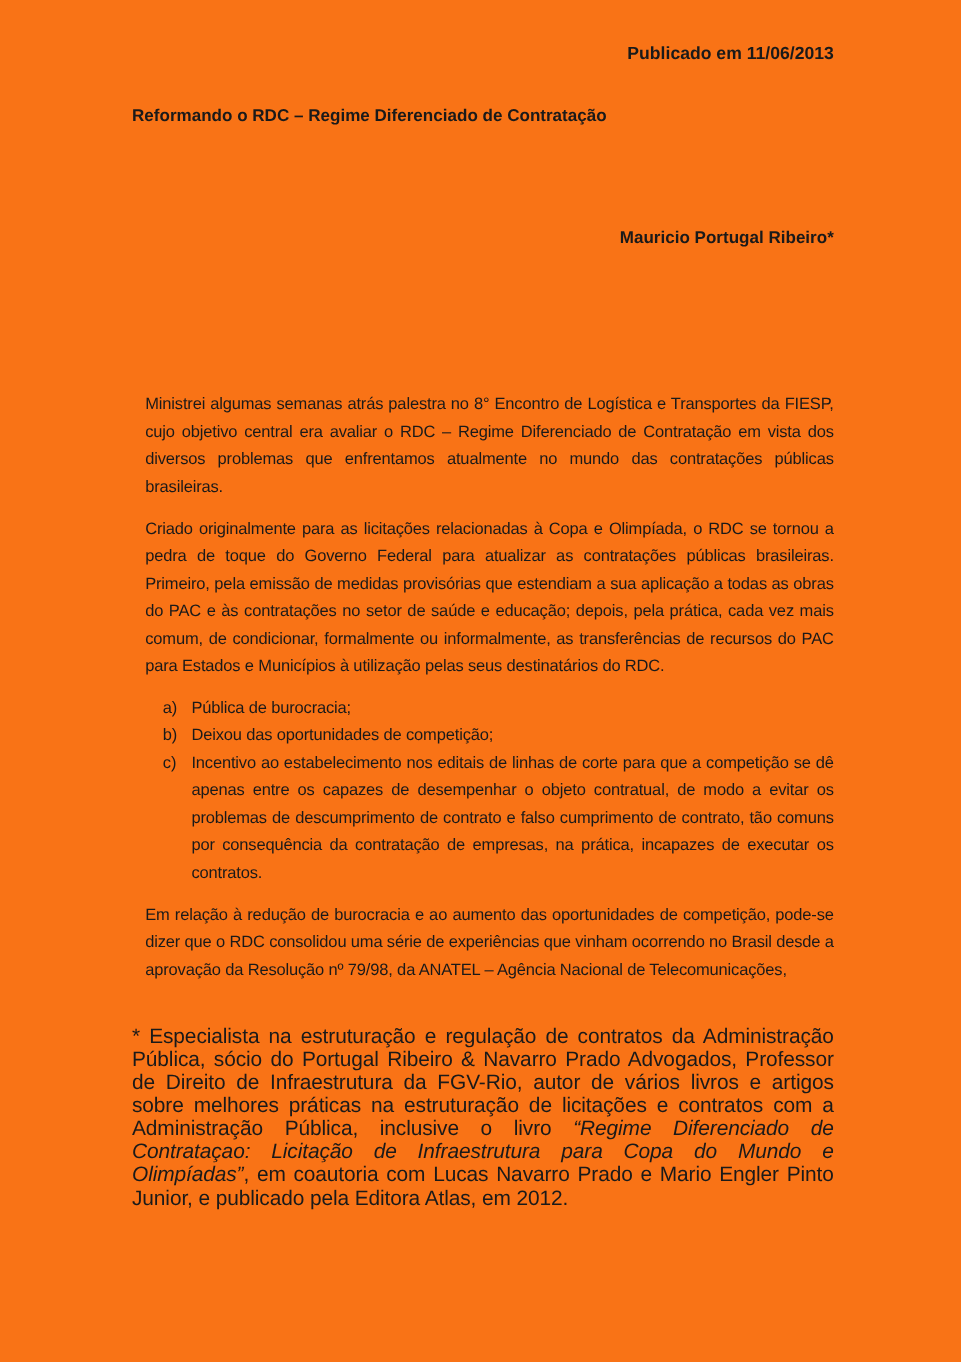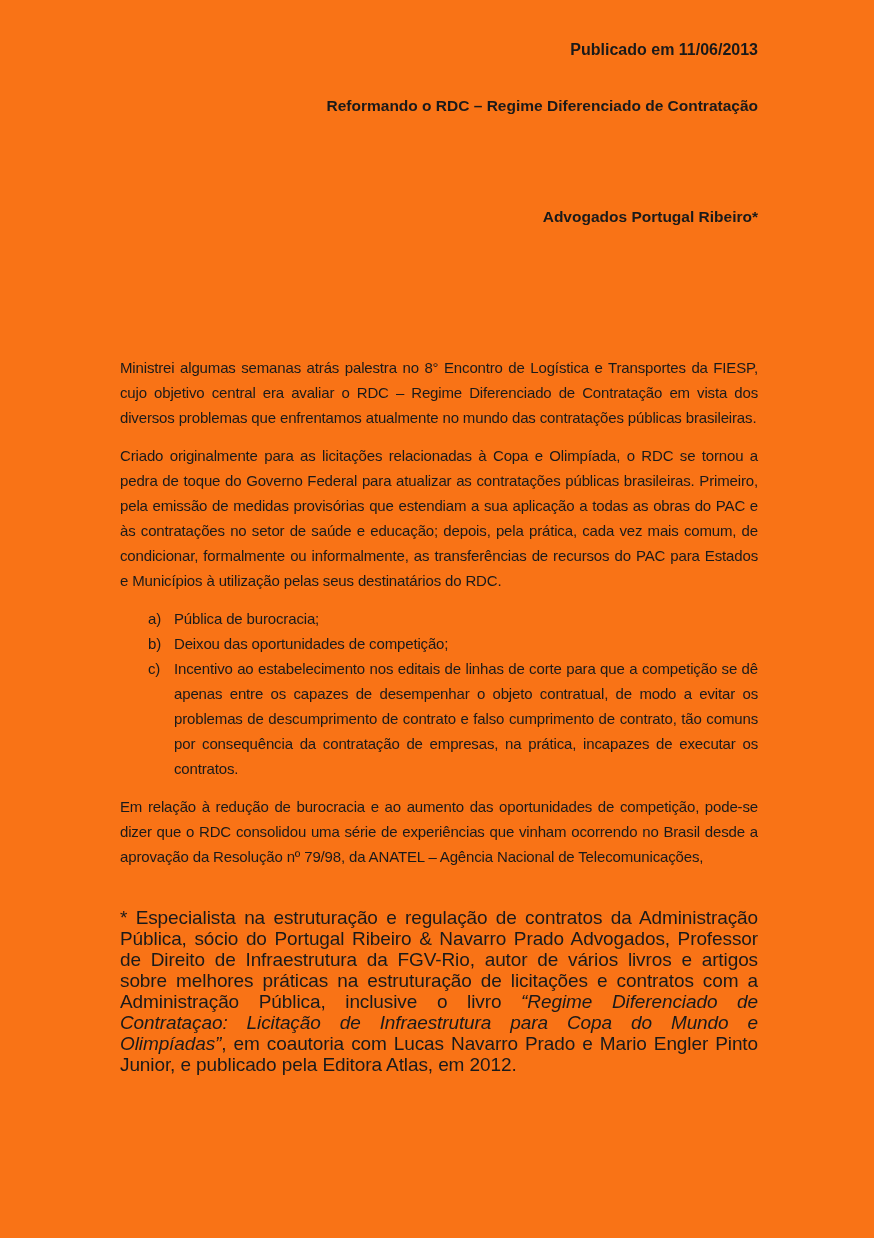--- a/index.html
+++ b/index.html
@@ -24,40 +24,40 @@
   }
   .published-line {
     margin-top: 40px;
     text-align: right;
     font-size: 16px;
     font-weight: bold;
     line-height: 20px;
   }
   .doc-title {
     margin-top: 36px;
-    text-align: right;
+    text-align: left;
     font-size: 15.5px;
     font-weight: bold;
     line-height: 20px;
   }
   .author-line {
     margin-top: 91px;
     text-align: right;
     font-size: 15.5px;
     font-weight: bold;
     line-height: 20px;
   }
   .body-text {
     margin-top: 128px;
     font-size: 15px;
     line-height: 25px;
     letter-spacing: -0.15px;
   }
   .body-text p {
-    margin: 0 0 13px 0;
+    margin: 0 0 13px 12px;
     text-align: justify;
   }
   .list {
     margin: 0 0 13px 0;
   }
   .list-item {
     display: flex;
   }
   .list-item .marker {
     flex: 0 0 26px;
@@ -81,21 +81,21 @@
 </head>
 <body>
 
 <div class="page">
   <div class="content">
 
     <div class="published-line">Publicado em 11/06/2013</div>
 
     <div class="doc-title">Reformando o RDC – Regime Diferenciado de Contratação</div>
 
-    <div class="author-line">Advogados Portugal Ribeiro*</div>
+    <div class="author-line">Mauricio Portugal Ribeiro*</div>
 
     <div class="body-text">
       <p>Ministrei algumas semanas atrás palestra no 8° Encontro de Logística e Transportes da FIESP, cujo objetivo central era avaliar o RDC – Regime Diferenciado de Contratação em vista dos diversos problemas que enfrentamos atualmente no mundo das contratações públicas brasileiras.</p>
       <p>Criado originalmente para as licitações relacionadas à Copa e Olimpíada, o RDC se tornou a pedra de toque do Governo Federal para atualizar as contratações públicas brasileiras. Primeiro, pela emissão de medidas provisórias que estendiam a sua aplicação a todas as obras do PAC e às contratações no setor de saúde e educação; depois, pela prática, cada vez mais comum, de condicionar, formalmente ou informalmente, as transferências de recursos do PAC para Estados e Municípios à utilização pelas seus destinatários do RDC.</p>
 
       <div class="list">
         <div class="list-item">
           <span class="marker">a)</span>
           <span class="item-text">Pública de burocracia;</span>
         </div>

